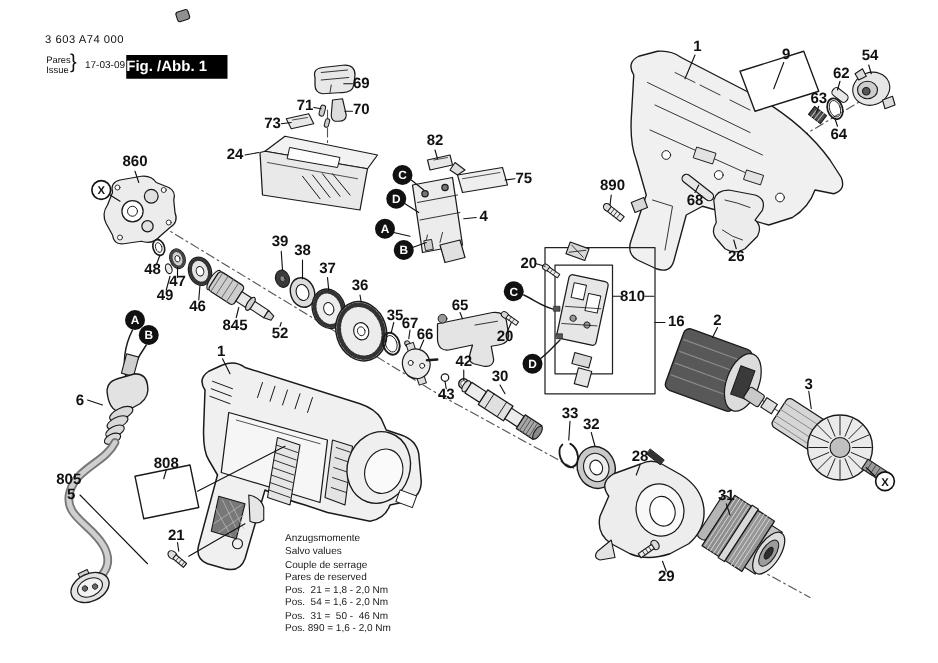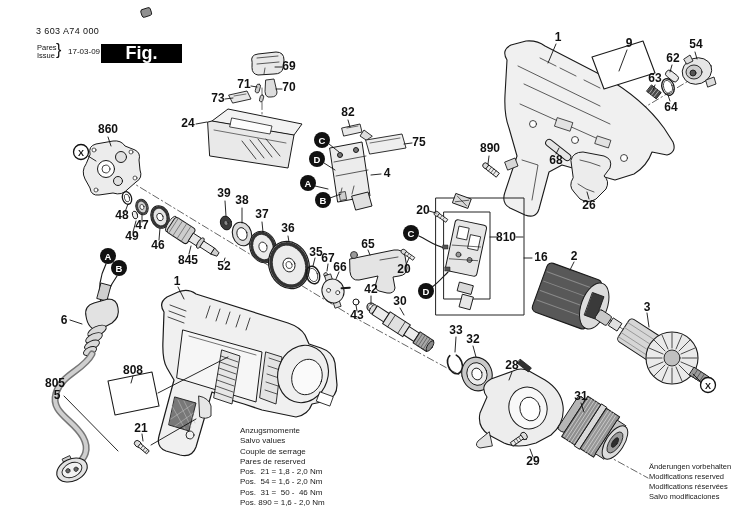--- a/index.html
+++ b/index.html
@@ -8,22 +8,22 @@
   .page svg{position:absolute;left:0;top:0;}
   .lbl{font:bold 12px "Liberation Sans",sans-serif;fill:#111;text-anchor:middle;}
   .ltr{font:bold 9.5px "Liberation Sans",sans-serif;fill:#fff;text-anchor:middle;}
   .ltrx{font:bold 9px "Liberation Sans",sans-serif;fill:#111;text-anchor:middle;}
   .hdr-pn{position:absolute;left:36px;top:26px;font-size:9px;font-weight:normal;
           letter-spacing:.4px;color:#111;}
   .hdr-stand{position:absolute;left:37px;top:44px;font-size:7.5px;line-height:8px;color:#111;}
   .hdr-brace{position:absolute;left:56px;top:41px;font-size:16px;font-weight:300;color:#111;}
   .hdr-date{position:absolute;left:68px;top:47px;font-size:8px;font-weight:normal;color:#111;}
   .figbox{position:absolute;left:101px;top:44px;width:81px;height:19px;background:#000;
-          color:#fff;font-size:18px;font-weight:bold;text-align:center;line-height:19px;}
-  .note{position:absolute;color:#1a1a1a;margin-left:12px;}
+          color:#fff;font-size:12px;font-weight:bold;text-align:left;line-height:19px;}
+  .note{position:absolute;color:#1a1a1a;}
   .note-t{left:228px;top:426px;font-size:8px;line-height:10.3px;}
   .note-r{left:637px;top:462px;font-size:7.5px;line-height:10px;}
   .note div{white-space:pre;}
 </style>
 </head>
 <body>
 
 <div class="page">
 
   <svg width="750" height="530" viewBox="0 0 750 530">
@@ -473,20 +473,14 @@
     <div>Anzugsmomente</div>
     <div>Salvo values</div>
     <div>Couple de serrage</div>
     <div>Pares de reserved</div>
     <div>Pos.  21 = 1,8 - 2,0 Nm</div>
     <div>Pos.  54 = 1,6 - 2,0 Nm</div>
     <div>Pos.  31 =  50 -  46 Nm</div>
     <div>Pos. 890 = 1,6 - 2,0 Nm</div>
   </div>
 
-  <div class="note note-r">
-    <div>Änderungen vorbehalten</div>
-    <div>Modifications reserved</div>
-    <div>Modifications réservées</div>
-    <div>Salvo modificaciones</div>
-  </div>
 
 </div>
 
 </body></html>

